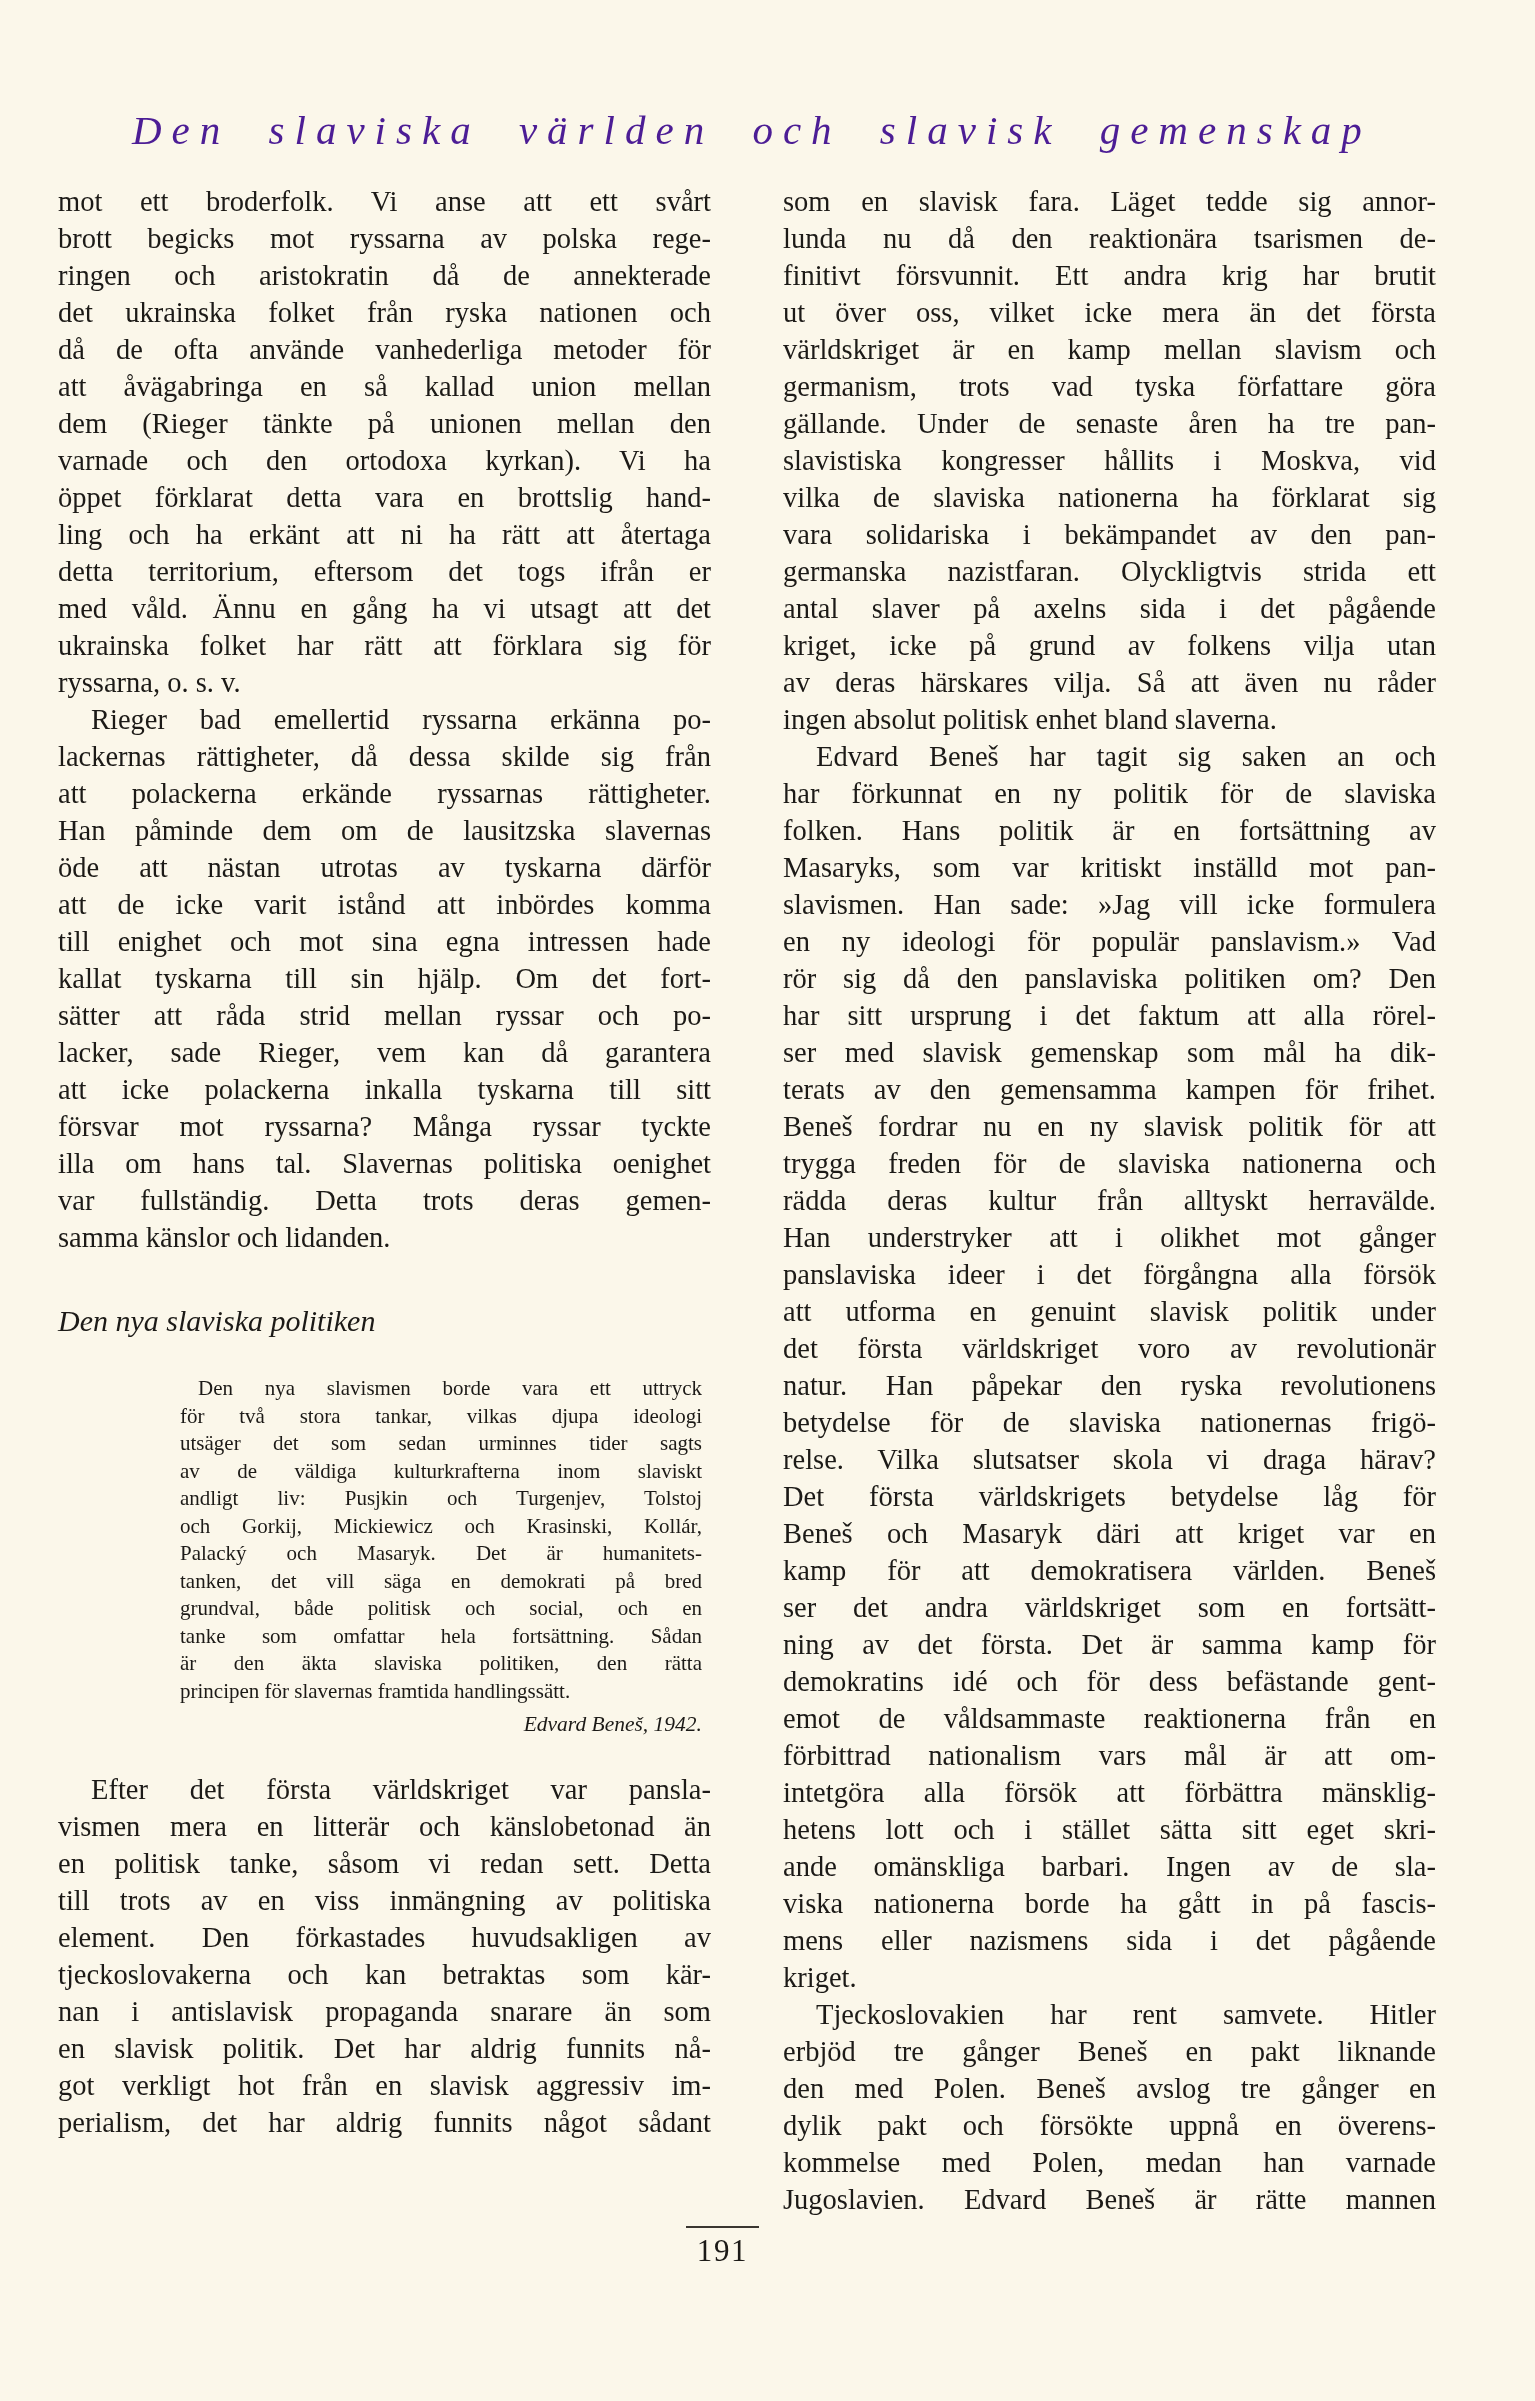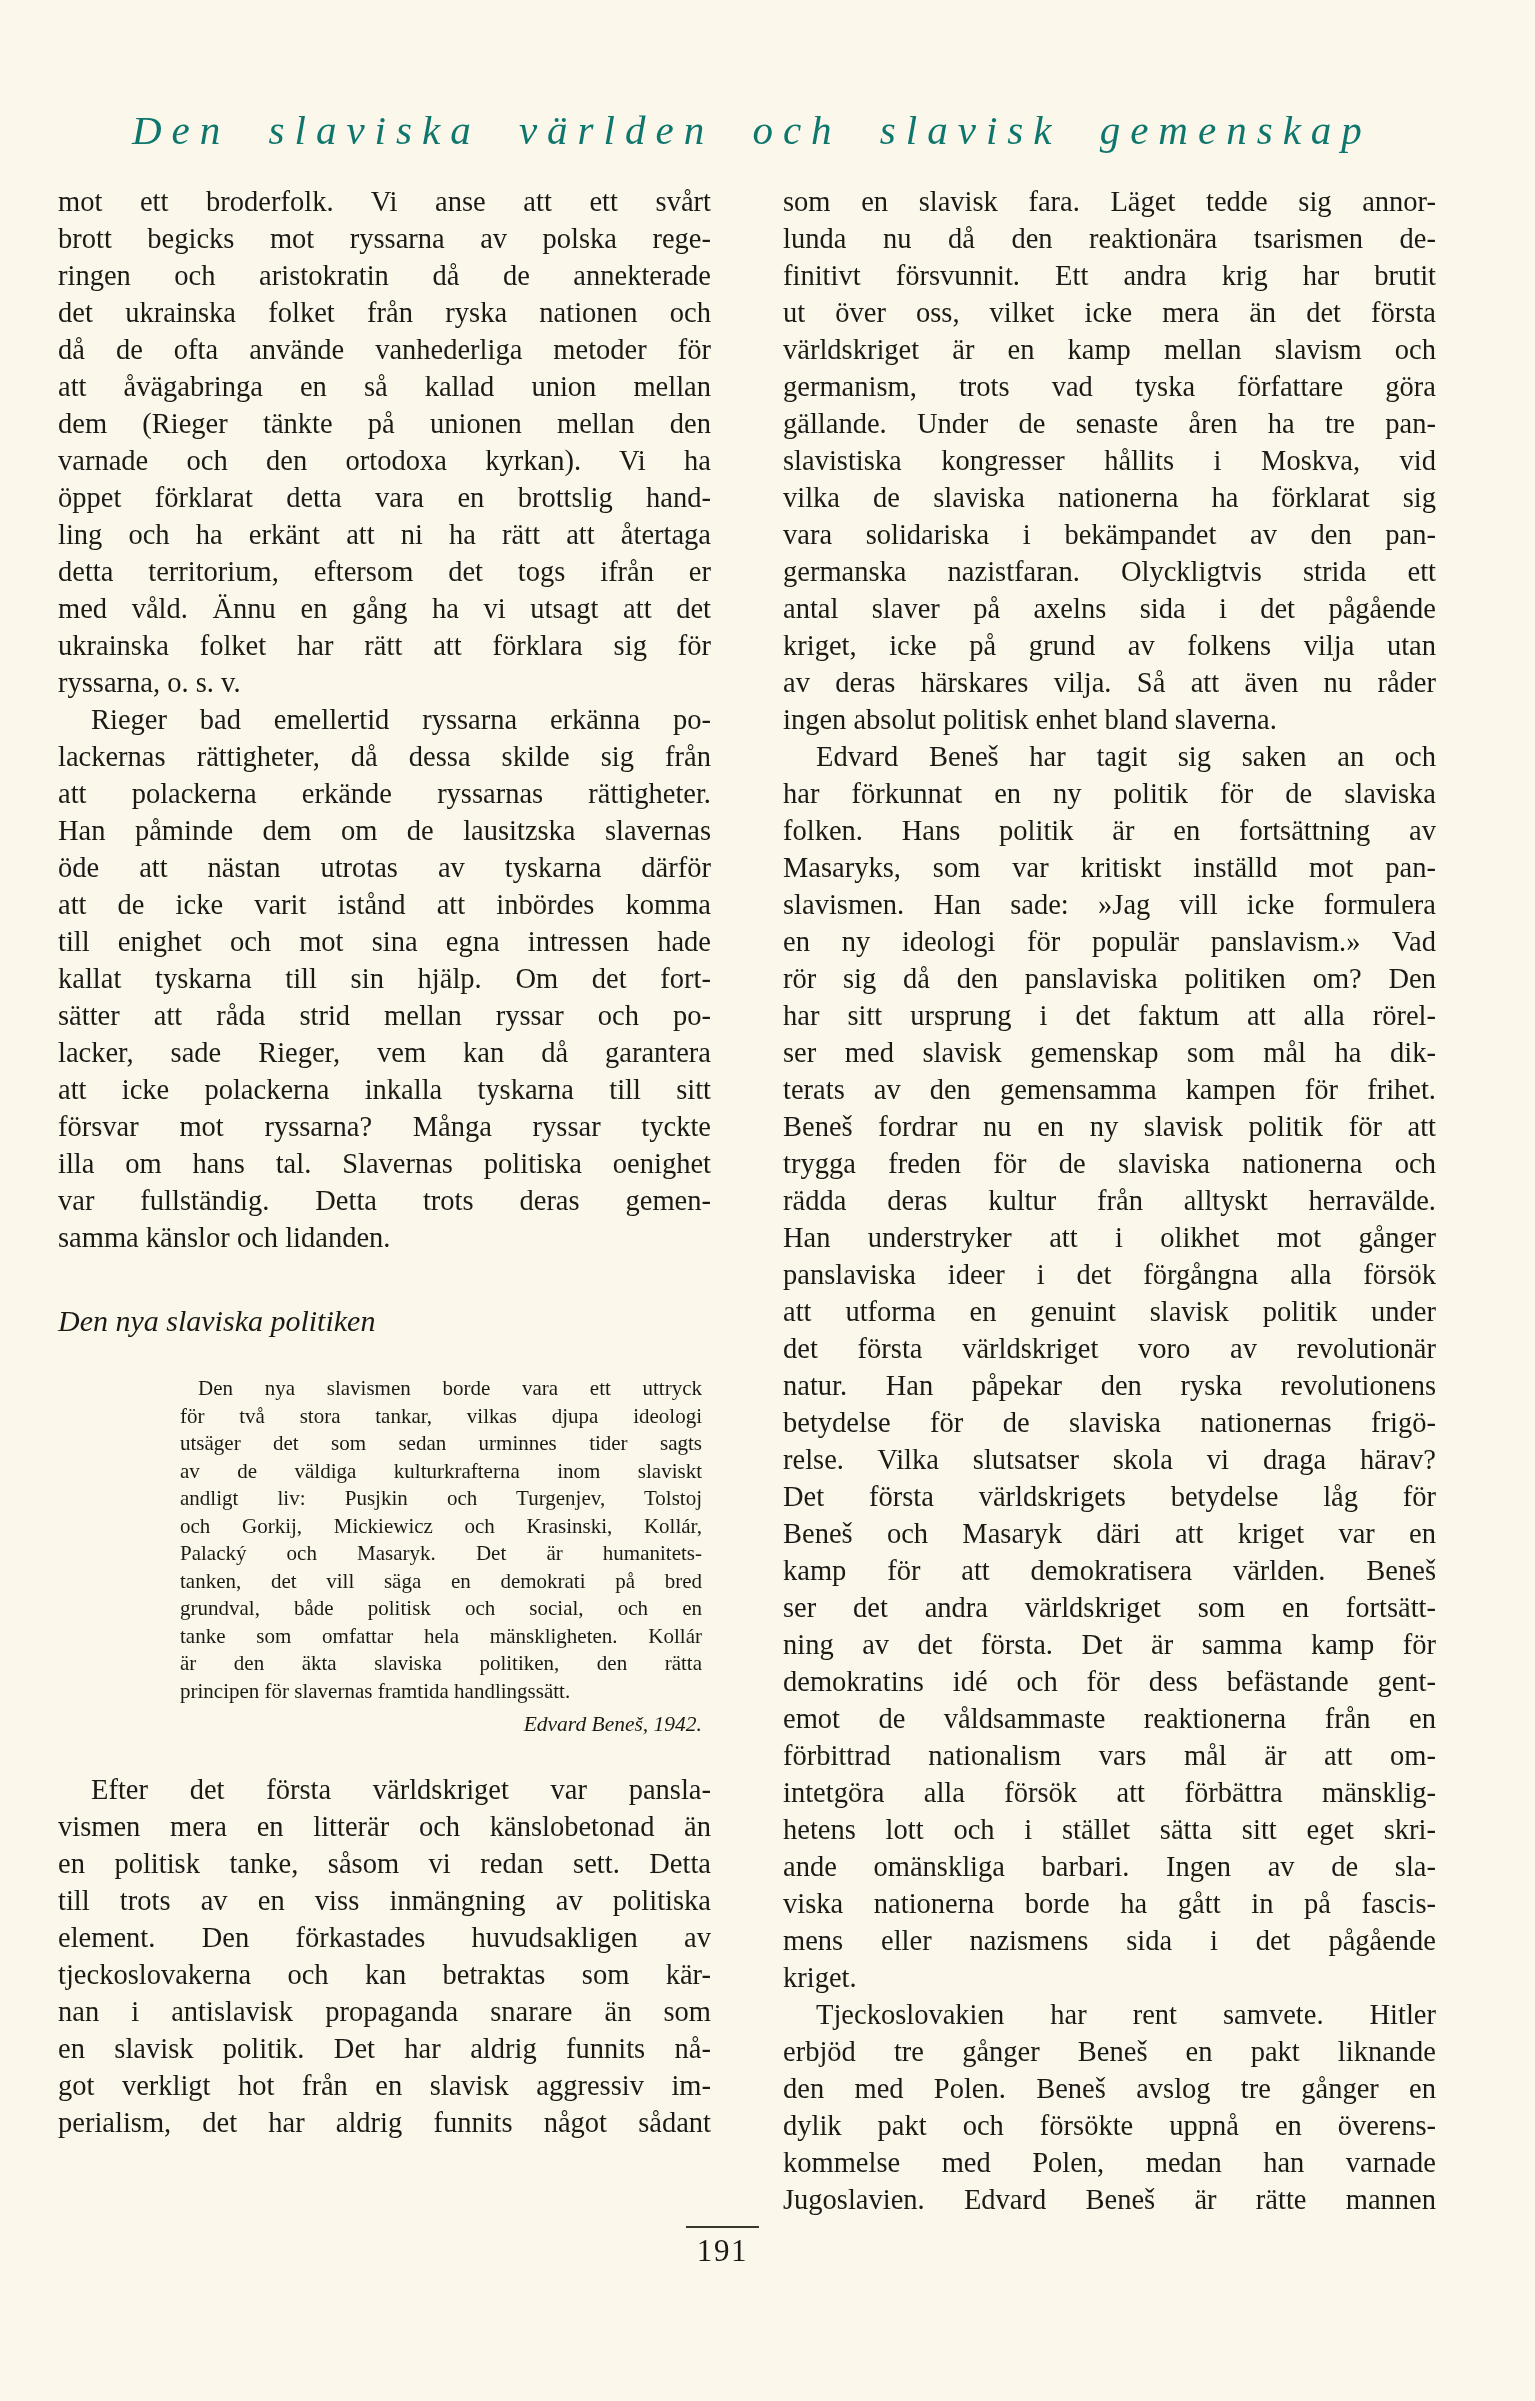--- a/index.html
+++ b/index.html
@@ -12,21 +12,21 @@
   }
   .running-head {
     position: absolute; left: 132px; top: 106px;
     width: 1273px;
     font-family: "Liberation Serif", serif;
     font-style: italic;
     font-size: 41px;
     letter-spacing: 10px;
     word-spacing: 18px;
     white-space: nowrap;
-    color: #0f766e;
+    color: #4c1d95;
   }
   .col {
     position: absolute; top: 183px; width: 653px;
   }
   .col.left { left: 58px; }
   .col.right { left: 783px; }
   .line {
     font-family: "Liberation Serif", serif;
     font-size: 28.5px;
     line-height: 37px;
@@ -126,21 +126,21 @@
     <div id="l-quote">
         <div class="qline indent">Den nya slavismen borde vara ett uttryck</div>
         <div class="qline">för två stora tankar, vilkas djupa ideologi</div>
         <div class="qline">utsäger det som sedan urminnes tider sagts</div>
         <div class="qline">av de väldiga kulturkrafterna inom slaviskt</div>
         <div class="qline">andligt liv: Pusjkin och Turgenjev, Tolstoj</div>
         <div class="qline">och Gorkij, Mickiewicz och Krasinski, Kollár,</div>
         <div class="qline">Palacký och Masaryk. Det är humanitets-</div>
         <div class="qline">tanken, det vill säga en demokrati på bred</div>
         <div class="qline">grundval, både politisk och social, och en</div>
-        <div class="qline">tanke som omfattar hela mänskligheten. Kollár</div>
+        <div class="qline">tanke som omfattar hela fortsättning. Sådan</div>
         <div class="qline">är den äkta slaviska politiken, den rätta</div>
         <div class="qline last">principen för slavernas framtida handlingssätt.</div>
       </div>
     <div class="attribution">Edvard Beneš, 1942.</div>
   </div>
   <div class="after-quote" id="l-p3">
       <div class="line indent">Efter det första världskriget var pansla-</div>
       <div class="line">vismen mera en litterär och känslobetonad än</div>
       <div class="line">en politisk tanke, såsom vi redan sett. Detta</div>
       <div class="line">till trots av en viss inmängning av politiska</div>

